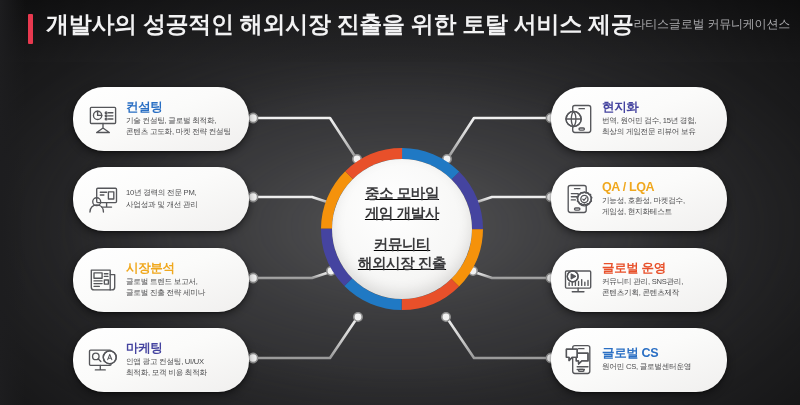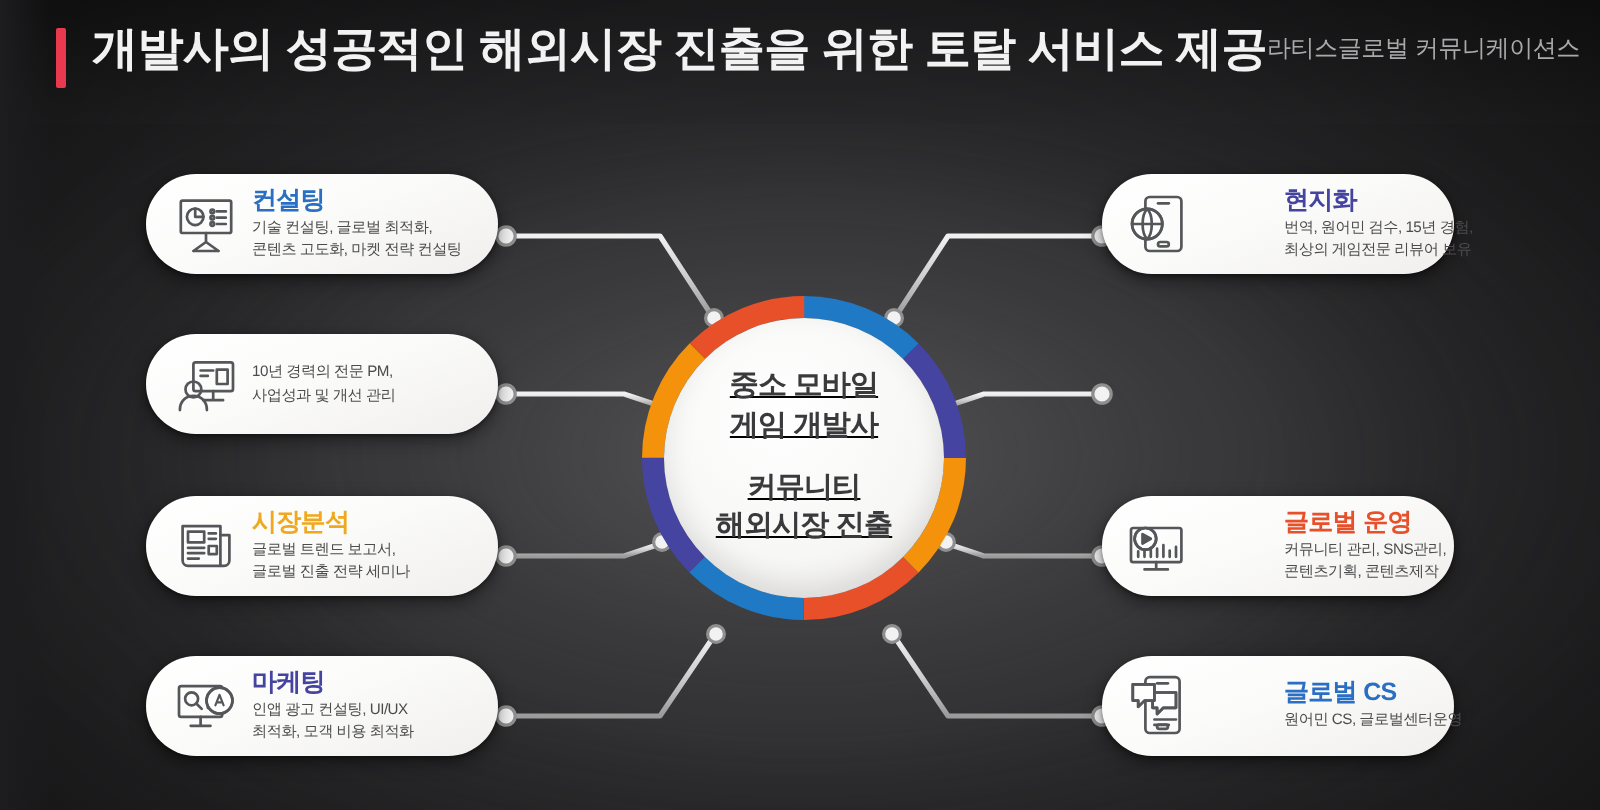--- a/index.html
+++ b/index.html
@@ -69,40 +69,40 @@
     display:flex;flex-direction:column;align-items:center;justify-content:center;text-decoration:underline;
   }
   .hub-l1,.hub-l2{
     font-size:14.5px;font-weight:bold;color:#3a3a3c;line-height:1.36;
     text-align:center;letter-spacing:-.4px;white-space:nowrap;
   }
   .hub-gap{height:11px;}
 
   
   .card{
-    position:absolute;width:176px;height:50px;border-radius:31px;
+    position:absolute;width:176px;height:64px;border-radius:31px;
     background:linear-gradient(160deg,#ffffff 0%,#fbfbfa 45%,#f0efee 100%);
     box-shadow:0 3px 9px rgba(0,0,0,.45), 0 1px 2px rgba(0,0,0,.35);
     display:flex;align-items:center;
     padding:0 8px 0 10px;box-sizing:border-box;
   }
   .card-icon{
     width:40px;height:40px;flex:0 0 40px;
     display:flex;align-items:center;justify-content:center;
   }
   .card-body{flex:1 1 auto;padding-left:3px;min-width:0;}
   .card-title{
     font-size:12.5px;font-weight:bold;line-height:1.18;
     letter-spacing:-.35px;white-space:nowrap;
   }
   .card-desc{
     font-size:7.6px;color:#4c4c4e;line-height:1.42;margin-top:1px;
     letter-spacing:-.25px;white-space:nowrap;
   }
-  .card.right{padding:0 10px 0 8px;gap:40px;}
+  .card.right{padding:0 10px 0 8px;}
 </style>
 </head>
 <body>
 
 <div class="stage">
 
   <div class="bg-base"></div>
   <div class="bg-glow"></div>
   <div class="bg-topband"></div>
   <div class="bg-vignette"></div>
@@ -264,20 +264,41 @@
         <path d="M5.6 20 L22.4 20 M14 11.6 C17.4 15 17.4 25 14 28.4 C10.6 25 10.6 15 14 11.6"></path>
       </svg>
     </div>
     <div class="card-body">
       <div class="card-title" style="color:#4544a0">현지화</div>
       <div class="card-desc">번역, 원어민 검수, 15년 경험,</div>
       <div class="card-desc">최상의 게임전문 리뷰어 보유</div>
     </div>
   </div>
 
+  <div class="card right" style="left:551px;top:167px;">
+    <div class="card-icon">
+      <svg viewBox="0 0 40 40" width="36" height="36" fill="none" stroke="#55565a" stroke-width="1.5" stroke-linecap="round" stroke-linejoin="round">
+        <rect x="8" y="5" width="20" height="30" rx="2.4"></rect>
+        <path d="M15 8.5 L21 8.5"></path>
+          <rect x="15" y="30" width="6" height="2.4" rx="1.2"></rect>
+        <path d="M11.5 14 L19 14 M11.5 17.5 L19 17.5 M11.5 21 L16 21"></path>
+        <g transform="translate(26,20)">
+          <circle cx="0" cy="0" r="7.6" fill="#ffffff"></circle>
+          <path d="M0,-7.6 L1.9,-6.5 L3.8,-7.1 L4.9,-5.3 L6.9,-5.1 L6.9,-3.0 L8.3,-1.5 L7.3,0.3 L7.8,2.3 L6.0,3.3 L5.3,5.2 L3.3,5.2 L1.8,6.6 L0,5.6 L-1.8,6.6 L-3.3,5.2 L-5.3,5.2 L-6.0,3.3 L-7.8,2.3 L-7.3,0.3 L-8.3,-1.5 L-6.9,-3.0 L-6.9,-5.1 L-4.9,-5.3 L-3.8,-7.1 L-1.9,-6.5 Z"></path>
+          <circle cx="0" cy="0" r="4" fill="#ffffff"></circle>
+          <path d="M-1.8 0.2 L-0.5 1.6 L2 -1.4" stroke-width="1.3"></path>
+        </g>
+      </svg>
+    </div>
+    <div class="card-body">
+      <div class="card-title" style="color:#f0a81e">QA / LQA</div>
+      <div class="card-desc">기능성, 호환성, 마켓검수,</div>
+      <div class="card-desc">게임성, 현지화테스트</div>
+    </div>
+  </div>
 
   <div class="card right" style="left:551px;top:328px;">
     <div class="card-icon">
       <svg viewBox="0 0 40 40" width="36" height="36" fill="none" stroke="#55565a" stroke-width="1.5" stroke-linecap="round" stroke-linejoin="round">
         <rect x="13" y="4" width="19" height="31" rx="2.4"></rect>
         <path d="M19.5 7.4 L25.5 7.4"></path>
           <rect x="19.5" y="30.4" width="6" height="2.3" rx="1.15"></rect>
         <path d="M18 27.5 L30 27.5 M18 30.5 L26 30.5"></path>
         <path d="M17 12.5 L30 12.5 L30 21 L23 21 L19.5 24.5 L19.5 21 L17 21 Z" fill="#ffffff"></path>
         <path d="M17 12.5 L30 12.5 L30 21 L23 21 L19.5 24.5 L19.5 21 L17 21 Z"></path>

